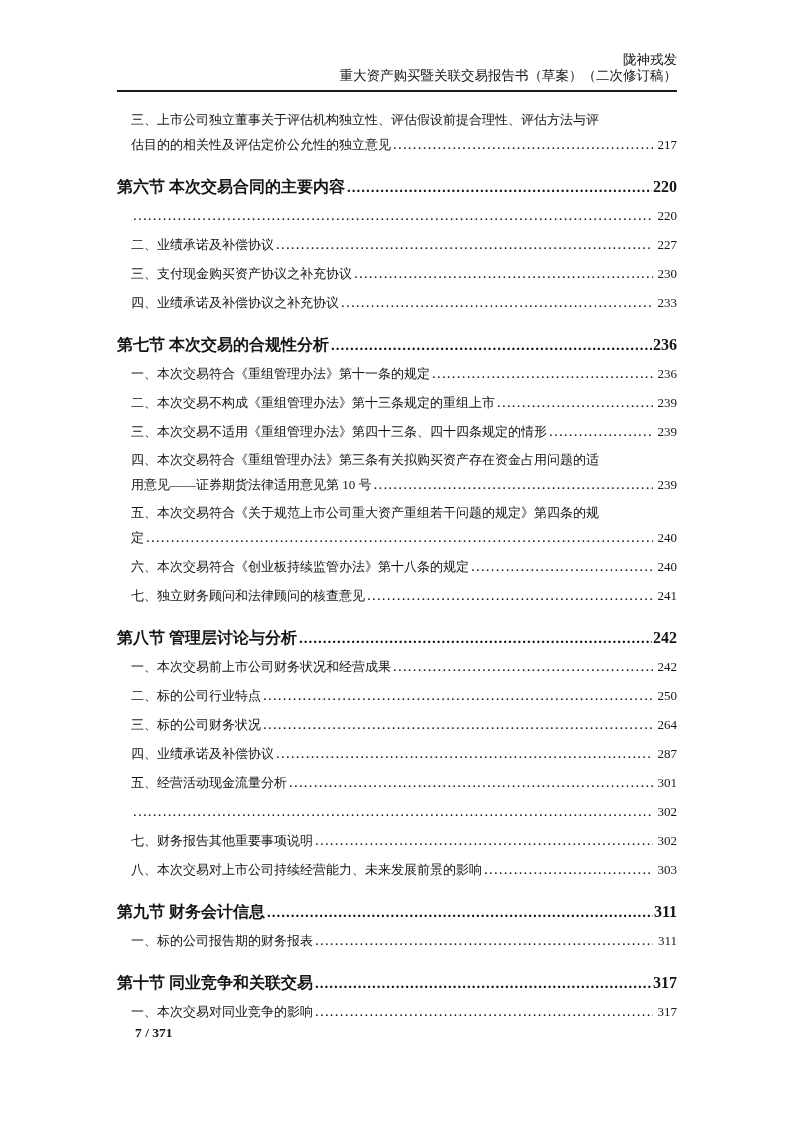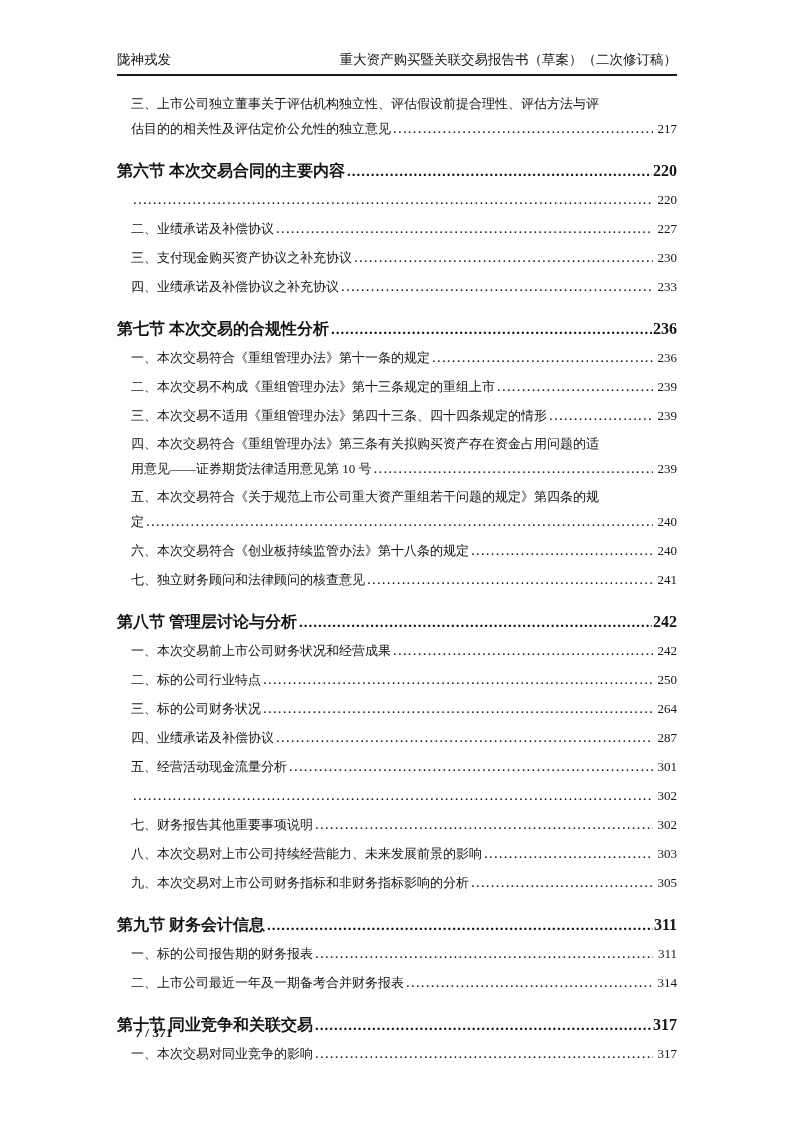--- a/index.html
+++ b/index.html
@@ -8,21 +8,21 @@
     width:793px; height:1122px; position:relative;
     font-family:"Liberation Serif","DejaVu Serif",serif;
     color:#141414; overflow:hidden;
   }
   .page { position:absolute; left:117px; top:52px; width:560px; }
 
   
   .doc-header {
     display:flex; justify-content:space-between; align-items:flex-end;
     font-size:13.5px; line-height:16px;
-    padding-bottom:6px; border-bottom:2px solid #1c1c1c;
+    padding-bottom:6px; border-bottom:2px solid #1c1c1c;flex-direction:column;
   }
 
   
   .toc { margin-top:16px; }
   .toc-item, .toc-section { font-size:13px; line-height:24px; margin-bottom:4px; }
   .toc-item { padding-left:14px; }
   .toc-section { font-size:16px; font-weight:bold; margin-top:18px; }
   .row { display:flex; align-items:baseline; }
   .l1 { white-space:nowrap; }
   .t { flex:0 1 auto; white-space:nowrap;font-family:Liberation Serif, serif; }
@@ -191,43 +191,33 @@
       <span class="dots"></span>
       <span class="pg">302</span>
     </div>
 
     <div class="toc-item row">
       <span class="t">八、本次交易对上市公司持续经营能力、未来发展前景的影响</span>
       <span class="dots"></span>
       <span class="pg">303</span>
     </div>
 
-    <div class="toc-item row">
-      <span class="t">九、本次交易对上市公司财务指标和非财务指标影响的分析</span>
-      <span class="dots"></span>
-      <span class="pg">305</span>
-    </div>
 
     <div class="toc-section row">
       <span class="t">第九节 财务会计信息</span>
       <span class="dots"></span>
       <span class="pg">311</span>
     </div>
 
     <div class="toc-item row">
       <span class="t">一、标的公司报告期的财务报表</span>
       <span class="dots"></span>
       <span class="pg">311</span>
     </div>
 
-    <div class="toc-item row">
-      <span class="t">二、上市公司最近一年及一期备考合并财务报表</span>
-      <span class="dots"></span>
-      <span class="pg">314</span>
-    </div>
 
     <div class="toc-section row">
       <span class="t">第十节 同业竞争和关联交易</span>
       <span class="dots"></span>
       <span class="pg">317</span>
     </div>
 
     <div class="toc-item row">
       <span class="t">一、本次交易对同业竞争的影响</span>
       <span class="dots"></span>

